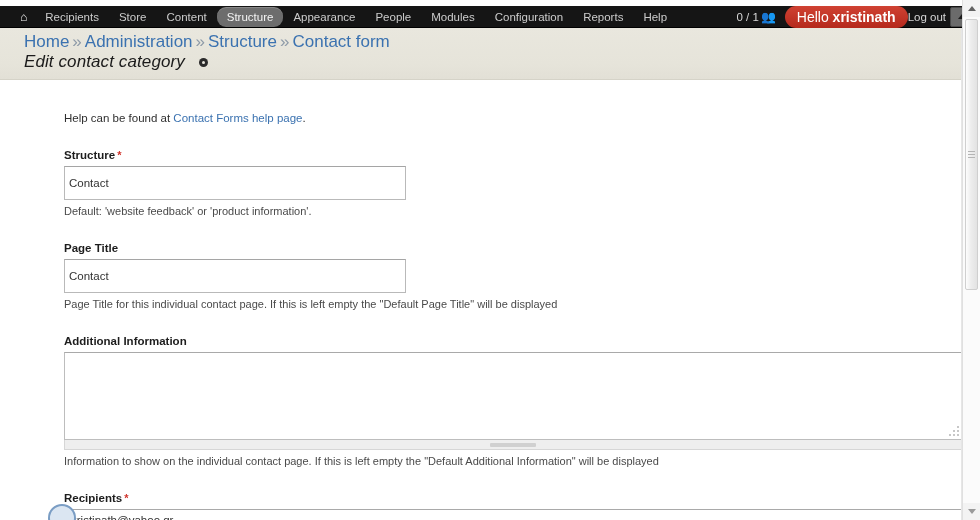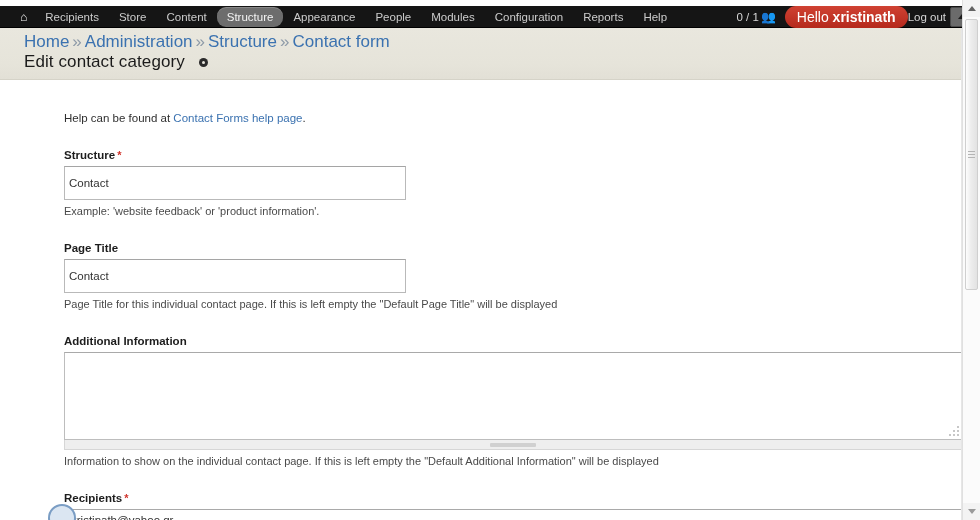--- a/index.html
+++ b/index.html
@@ -136,20 +136,21 @@
   }
   .breadcrumb a {
     color: #3b72b0;
     text-decoration: none;
     cursor: pointer;
   }
   .breadcrumb .sep { color: #8d9aa8; margin: 0 3px; }
   .page-title-row {
     display: flex; align-items: center;
     margin-top: 2px;
+    font-style: italic;
   }
   .page-title {
     font-size: 17px;
     color: #1b1b1b;
     font-weight: normal;
     letter-spacing: .1px;
     line-height: 22px;
   }
   .title-cog {
     width: 9px; height: 9px;
@@ -394,21 +395,21 @@
   </div>
 
   <div class="content">
     <div class="content-inner">
 
       <div class="help-line"><span>Help can be found at </span><a>Contact Forms help page</a><span>.</span></div>
 
       <div class="form-item">
         <div class="form-label"><span>Structure</span><span class="req">*</span></div>
         <input class="text-field" type="text" value="Contact" style="">
-        <div class="desc">Example: 'website feedback' or 'product information'.</div>
+        <div class="desc">Default: 'website feedback' or 'product information'.</div>
       </div>
 
       <div class="form-item">
         <div class="form-label">Page Title</div>
         <input class="text-field" type="text" value="Contact" style="">
         <div class="desc">Page Title for this individual contact page. If this is left empty the "Default Page Title" will be displayed</div>
       </div>
 
       <div class="form-item">
         <div class="form-label">Additional Information</div>

